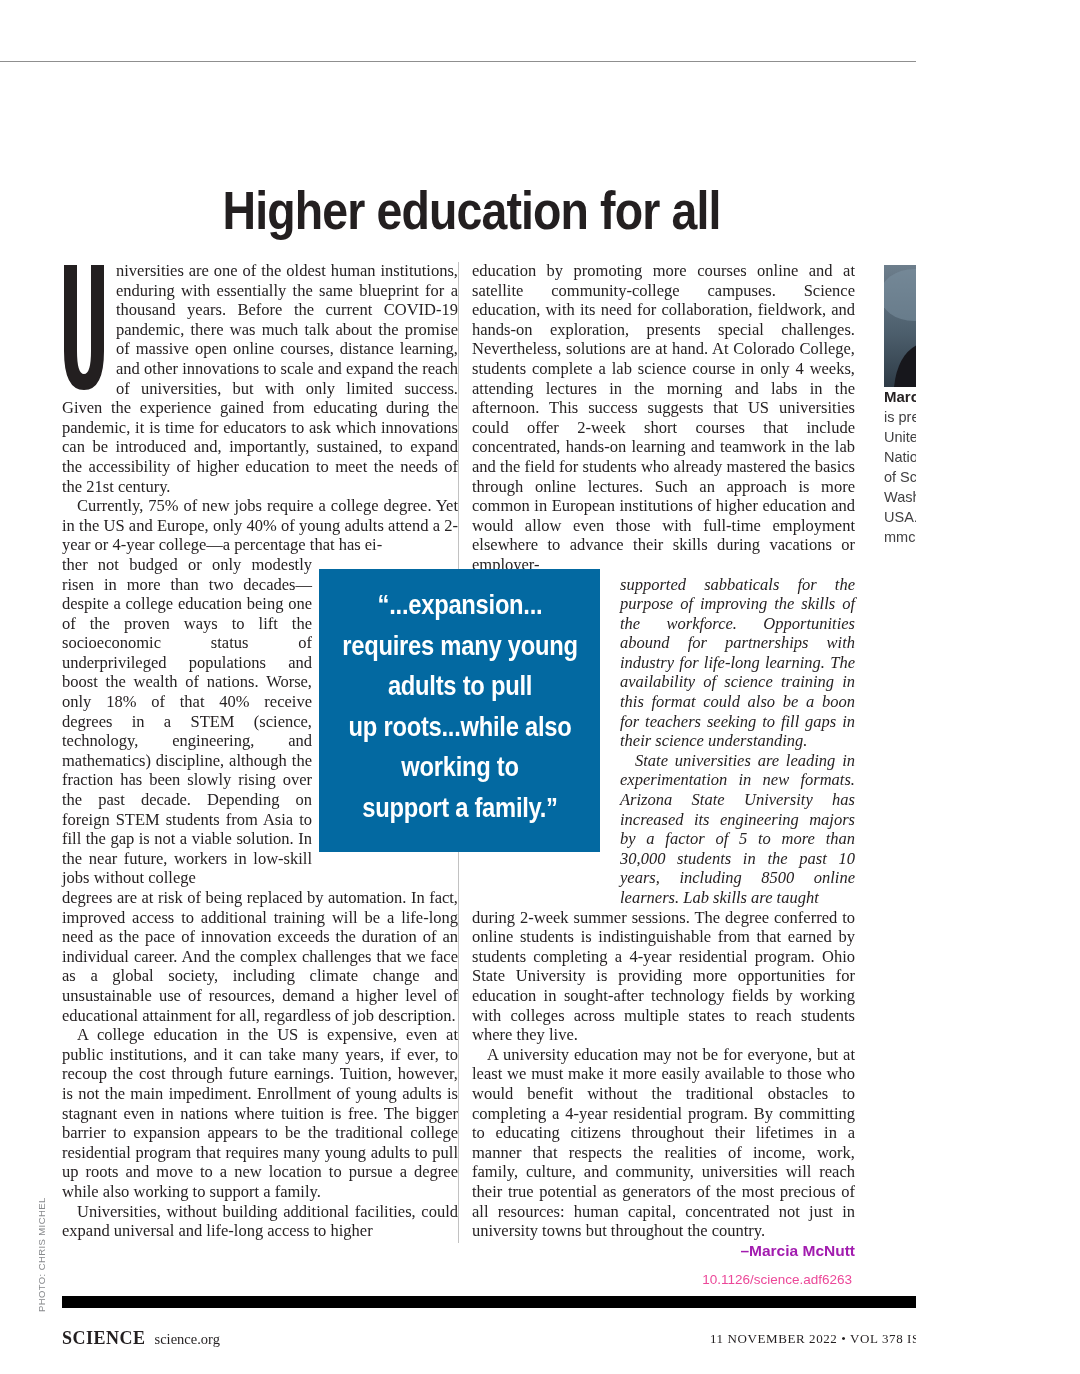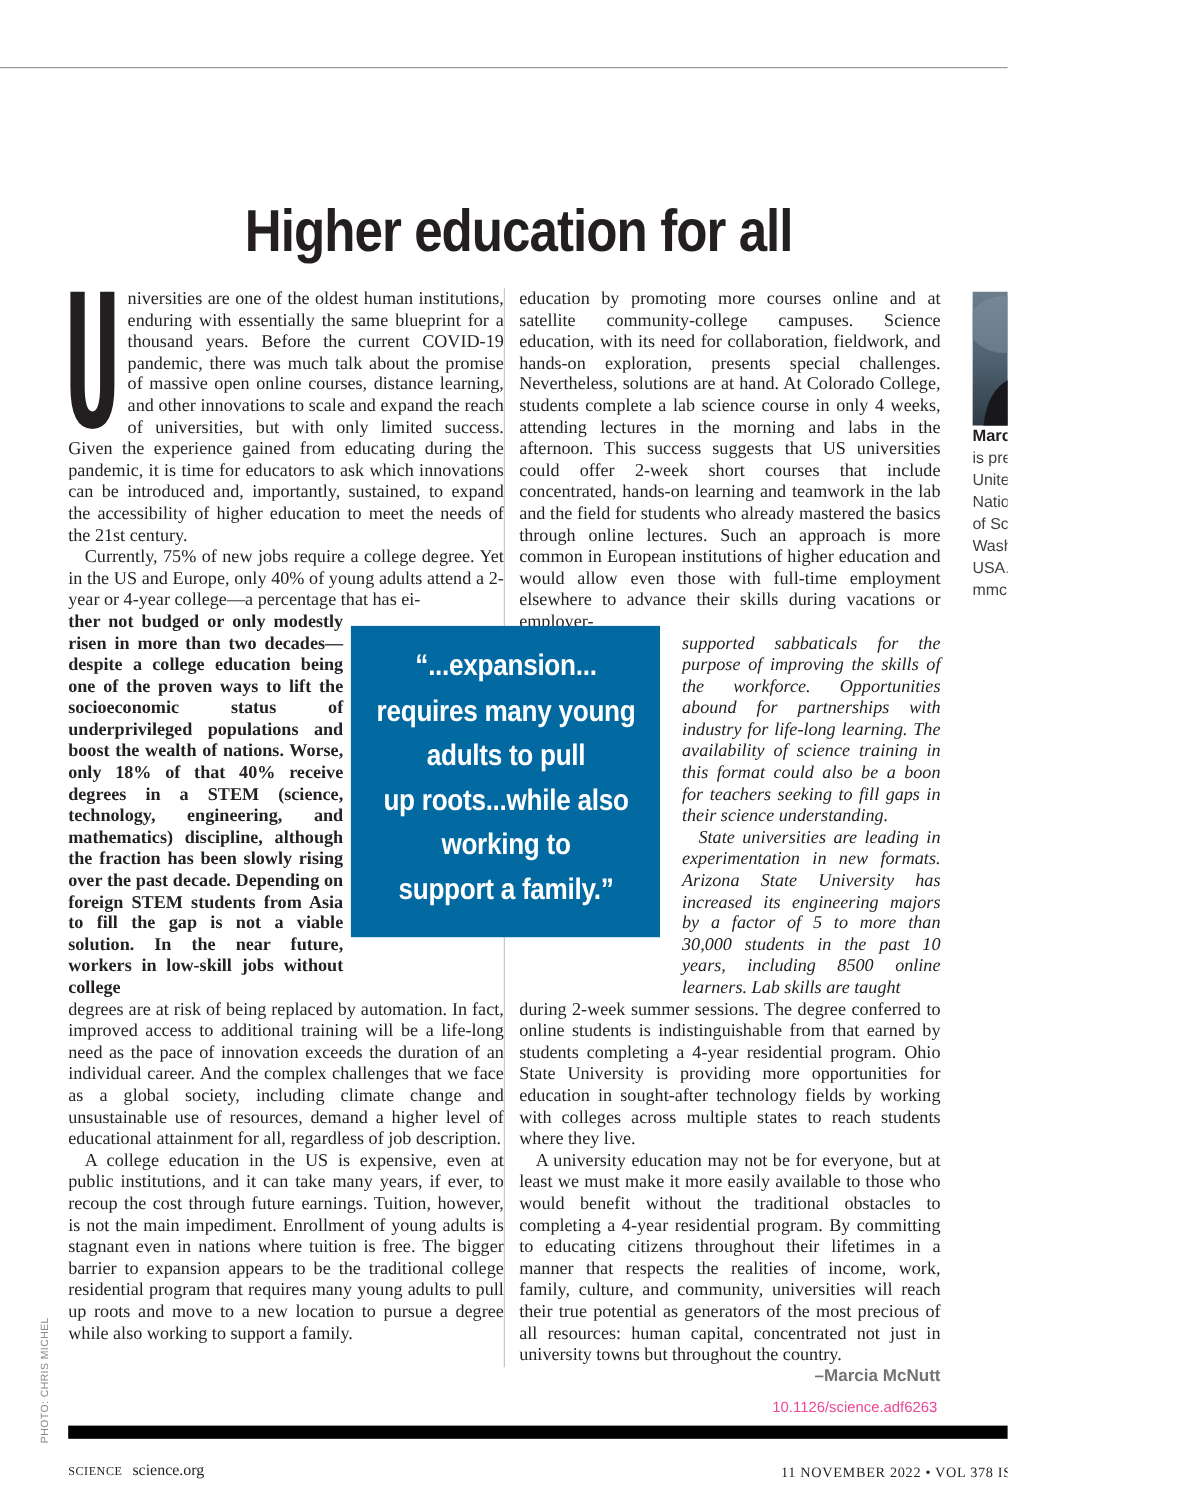--- a/index.html
+++ b/index.html
@@ -12,21 +12,21 @@
   .title-wrap{position:absolute;left:62px;top:182px;width:820px;text-align:center;}
   .title{display:inline-block;font-family:"Liberation Sans",sans-serif;font-weight:bold;
          font-size:54px;line-height:56px;color:#231f20;white-space:nowrap;
          transform:scaleX(0.86);transform-origin:center;letter-spacing:-1px;}
 
   .col{position:absolute;top:261px;font-size:16.5px;line-height:19.6px;text-align:justify;}
   .col1{left:62px;width:396px;}
   .col2{left:472px;width:383px;}
   .col p{margin:0;}
   .col p.indent{text-indent:15px;}
-  .seg-narrow1{width:250px;font-weight:bold;}
+  .seg-narrow1{width:250px;}
   .seg-narrow2{width:235px;margin-left:148px;font-style:italic;}
 
   .dropcap{float:left;width:48px;height:137px;margin-right:6px;}
   .dropcap svg{display:block;margin-top:4px;}
 
   .divider{position:absolute;left:458px;top:262px;width:1px;height:981px;background:#c2c2c2;}
 
   .pullquote{position:absolute;left:319px;top:569px;width:281px;height:283px;}
   .pq-inner{position:absolute;left:50%;top:16px;transform:translateX(-50%) scaleX(0.88);
             transform-origin:center top;text-align:center;white-space:nowrap;}
@@ -39,31 +39,31 @@
                   font-size:14.5px;line-height:20px;color:#414042;width:130px;text-align:left;}
   .author-name{display:block;font-weight:bold;color:#231f20;font-size:15px;}
 
   .right-bar{position:absolute;left:1024px;top:345px;width:14px;height:703px;background:#000000;}
 
   .photo-credit{position:absolute;left:36px;top:1312px;transform:rotate(-90deg);
                 transform-origin:0 0;white-space:nowrap;font-family:"Liberation Sans",sans-serif;
                 font-size:9.5px;letter-spacing:0.4px;color:#87898c;}
 
   .signoff{margin-top:14px;text-align:right;font-family:"Liberation Sans",sans-serif;
-           font-weight:bold;font-size:15.5px;color:#737373;}
+           font-weight:bold;font-size:15.5px;color:#a21caf;}
 
   .doi{position:absolute;right:64px;top:1272px;text-align:right;
        font-family:"Liberation Sans",sans-serif;font-size:13.5px;color:#ec4899;}
 
   .bottom-bar{position:absolute;left:62px;top:1296px;width:954px;height:12px;background:#000000;}
 
   .footer{position:absolute;left:62px;top:1328px;width:954px;height:22px;
           font-family:"Liberation Serif",serif;color:#231f20;}
   .footer-left{position:absolute;left:0;top:0;}
-  .footer-brand{font-weight:normal;font-size:11px;letter-spacing:0.5px;margin-top:48px;}
+  .footer-brand{font-weight:bold;font-size:18px;letter-spacing:0.5px;margin-top:48px;}
   .footer-site{font-size:14.5px;margin-left:9px;}
   .footer-right{position:absolute;right:0;top:0;}
   .footer-issue{font-size:13px;letter-spacing:0.6px;}
   .footer-page{font-weight:bold;font-size:17px;margin-left:12px;}
 </style>
 </head>
 <body>
 
 <div class="page">
 
@@ -83,20 +83,21 @@
         </span><span>niversities are one of the oldest human institutions, enduring with essentially the same blueprint for a thousand years. Before the current COVID-19 pandemic, there was much talk about the promise of massive open online courses, distance learning, and other innovations to scale and expand the reach of universities, but with only limited success. Given the experience gained from educating during the pandemic, it is time for educators to ask which innovations can be introduced and, importantly, sustained, to expand the accessibility of higher education to meet the needs of the 21st century.</span>
       </p>
       <p class="indent"><span>Currently, 75% of new jobs require a college degree. Yet in the US and Europe, only 40% of young adults attend a 2-year or 4-year college—a percentage that has ei-</span></p>
     </div>
     <div class="seg-narrow1">
       <p><span>ther not budged or only modestly risen in more than two decades—despite a college education being one of the proven ways to lift the socioeconomic status of underprivileged populations and boost the wealth of nations. Worse, only 18% of that 40% receive degrees in a STEM (science, technology, engineering, and mathematics) discipline, although the fraction has been slowly rising over the past decade. Depending on foreign STEM students from Asia to fill the gap is not a viable solution. In the near future, workers in low-skill jobs without college</span></p>
     </div>
     <div>
       <p><span>degrees are at risk of being replaced by automation. In fact, improved access to additional training will be a life-long need as the pace of innovation exceeds the duration of an individual career. And the complex challenges that we face as a global society, including climate change and unsustainable use of resources, demand a higher level of educational attainment for all, regardless of job description.</span></p>
       <p class="indent"><span>A college education in the US is expensive, even at public institutions, and it can take many years, if ever, to recoup the cost through future earnings. Tuition, however, is not the main impediment. Enrollment of young adults is stagnant even in nations where tuition is free. The bigger barrier to expansion appears to be the traditional college residential program that requires many young adults to pull up roots and move to a new location to pursue a degree while also working to support a family.</span></p>
+      <p class="indent"><span>Universities, without building additional facilities, could expand universal and life-long access to higher</span></p>
     </div>
   </div>
 
   <div class="divider"></div>
 
   <div class="col col2">
     <div>
       <p><span>education by promoting more courses online and at satellite community-college campuses. Science education, with its need for collaboration, fieldwork, and hands-on exploration, presents special challenges. Nevertheless, solutions are at hand. At Colorado College, students complete a lab science course in only 4 weeks, attending lectures in the morning and labs in the afternoon. This success suggests that US universities could offer 2-week short courses that include concentrated, hands-on learning and teamwork in the lab and the field for students who already mastered the basics through online lectures. Such an approach is more common in European institutions of higher education and would allow even those with full-time employment elsewhere to advance their skills during vacations or employer-</span></p>
     </div>
     <div class="seg-narrow2">

